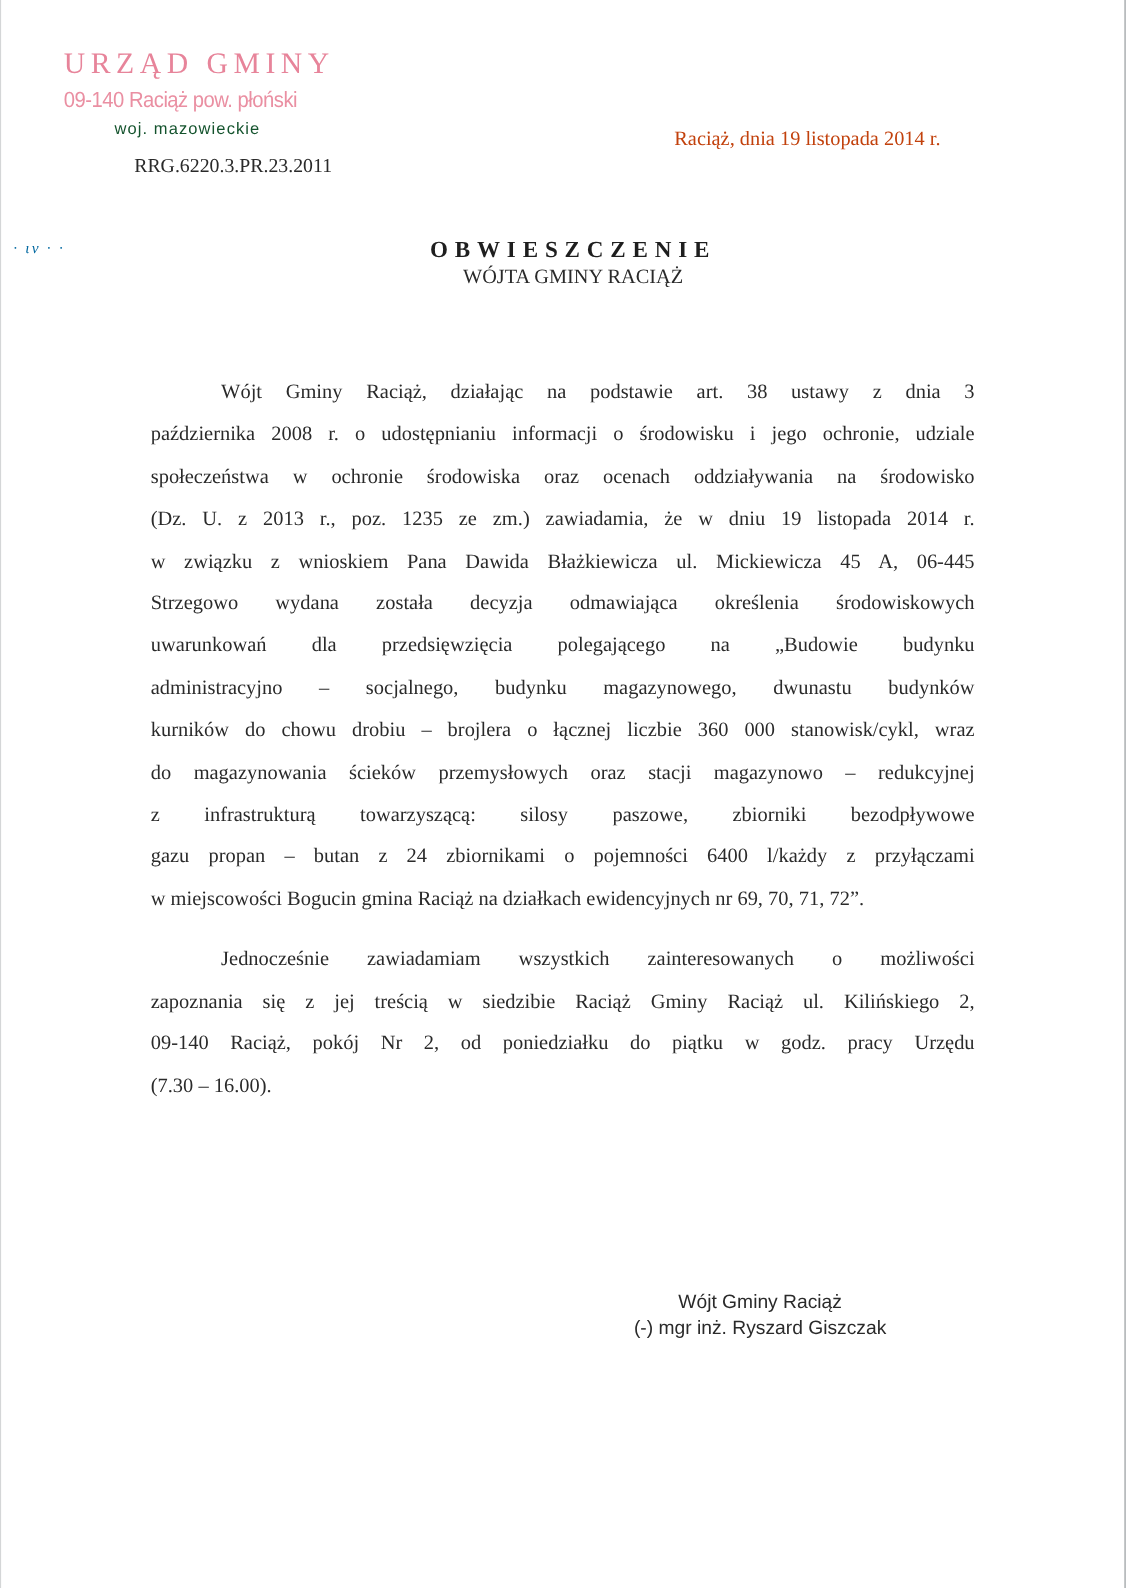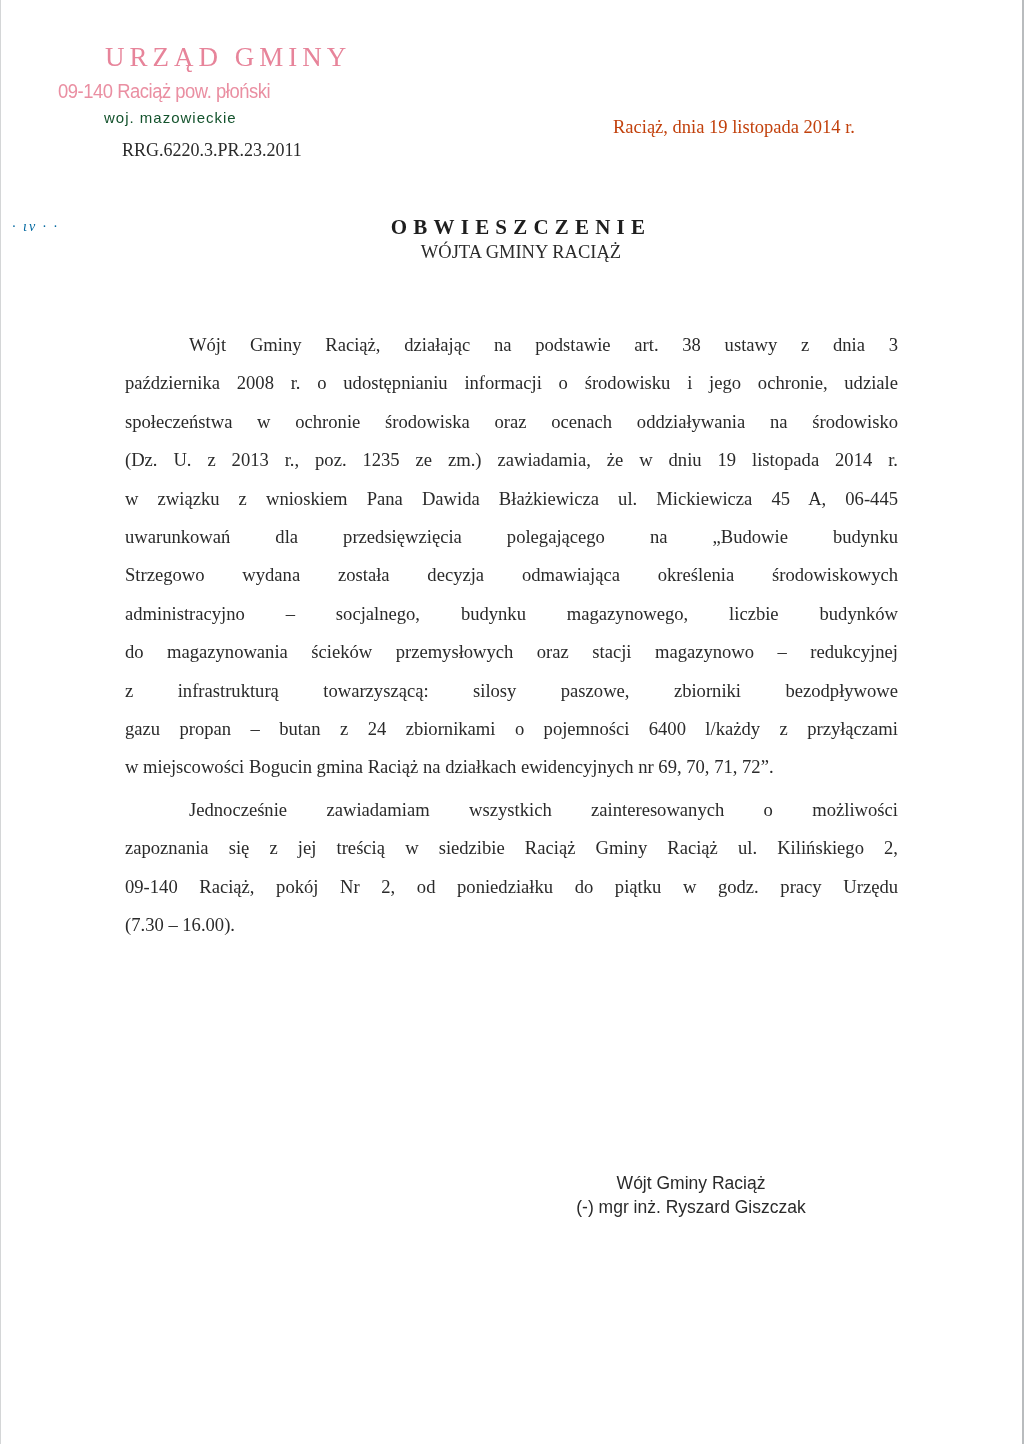--- a/index.html
+++ b/index.html
@@ -44,21 +44,20 @@
     .stamp-line1 {
       font-family: "Liberation Serif", serif;
       font-size: 27px;
       letter-spacing: 5px;
       line-height: 30px;
       position: absolute;
       left: 0;
       top: 2px;
       white-space: nowrap;
       color: #e7849a;
-      margin-left: 47px;
     }
     .stamp-line2 {
       position: absolute;
       left: 0;
       top: 40px;
       font-size: 20px;
       letter-spacing: -0.5px;
       transform: scaleX(0.92);
       transform-origin: left top;
       white-space: nowrap;
@@ -127,21 +126,21 @@
       position: absolute;
       left: 121px;
       top: 322px;
       width: 781px;
       font-size: 18.6px;
       line-height: 38.4px;
       color: #2a2a2a;
       text-align: justify;
     }
     .body-text p {
-      margin: 4px;
+      margin: 16px;
       text-indent: 64px;
       text-align-last: left;
     }
     .body-text p .line {
       display: block;
       text-align: justify;
       text-align-last: justify;
       text-indent: 0;
     }
     .body-text p .line.first {
@@ -187,23 +186,24 @@
   <div class="title-sub">WÓJTA GMINY RACIĄŻ</div>
 </div>
 
 <div class="body-text">
   <p class="para1">
     <span class="line first">Wójt Gminy Raciąż, działając na podstawie art. 38 ustawy z dnia 3</span>
     <span class="line">października 2008 r. o udostępnianiu informacji o środowisku i jego ochronie, udziale</span>
     <span class="line">społeczeństwa w ochronie środowiska oraz ocenach oddziaływania na środowisko</span>
     <span class="line">(Dz. U. z 2013 r., poz. 1235 ze zm.) zawiadamia, że w dniu 19 listopada 2014 r.</span>
     <span class="line">w związku z wnioskiem Pana Dawida Błażkiewicza  ul. Mickiewicza 45 A, 06-445</span>
+    <span class="line">Strzegowo wydana została decyzja odmawiająca określenia środowiskowych</span>
     <span class="line">uwarunkowań dla przedsięwzięcia polegającego na „Budowie budynku</span>
-    <span class="line">Strzegowo wydana została decyzja odmawiająca określenia środowiskowych</span>
-    <span class="line">administracyjno – socjalnego, budynku magazynowego, liczbie budynków</span>
+    <span class="line">administracyjno – socjalnego, budynku magazynowego, dwunastu budynków</span>
+    <span class="line">kurników do chowu drobiu – brojlera  o łącznej liczbie 360 000 stanowisk/cykl, wraz</span>
     <span class="line">do magazynowania ścieków przemysłowych oraz stacji magazynowo – redukcyjnej</span>
     <span class="line">z infrastrukturą towarzyszącą: silosy paszowe, zbiorniki bezodpływowe</span>
     <span class="line">gazu propan – butan z 24 zbiornikami o pojemności 6400 l/każdy z przyłączami</span>
     <span class="line last">w miejscowości Bogucin gmina Raciąż na działkach ewidencyjnych nr 69, 70, 71, 72”.</span>
   </p>
   <p class="para2">
     <span class="line first">Jednocześnie zawiadamiam wszystkich zainteresowanych o możliwości</span>
     <span class="line">zapoznania się z jej treścią w siedzibie Raciąż Gminy Raciąż ul. Kilińskiego 2,</span>
     <span class="line">09-140 Raciąż, pokój Nr 2, od poniedziałku do piątku w godz. pracy Urzędu</span>
     <span class="line last">(7.30 – 16.00).</span>

